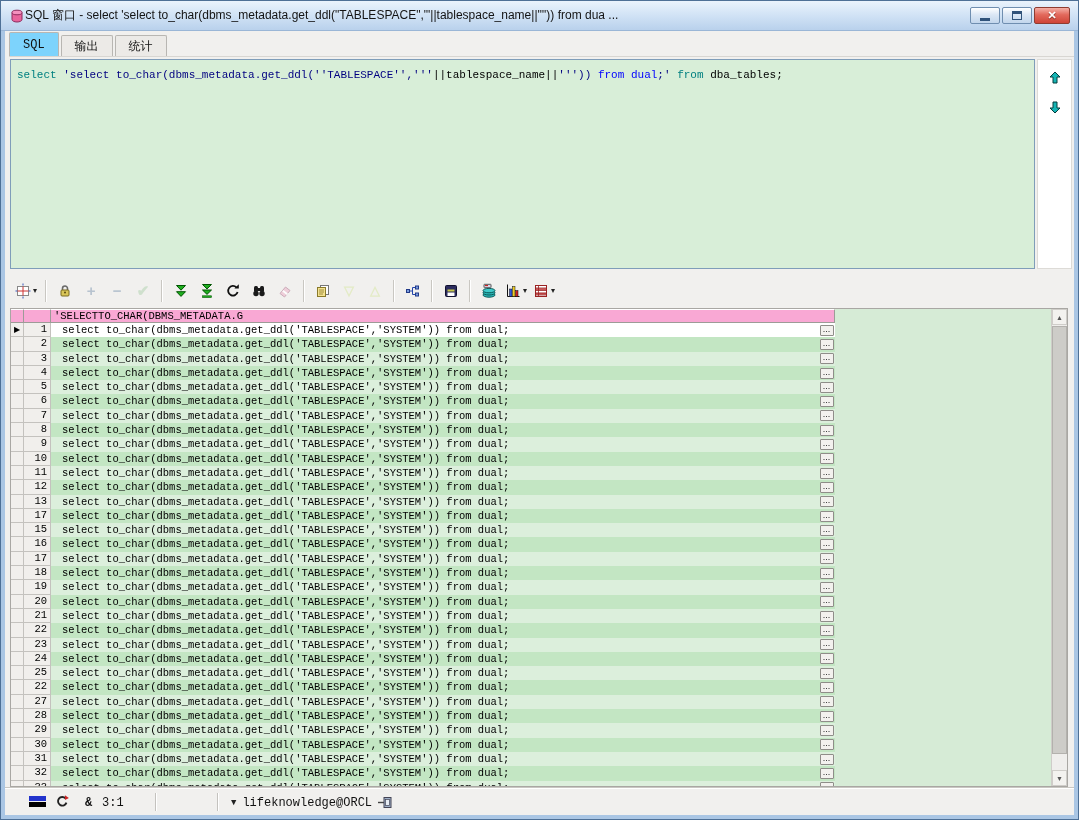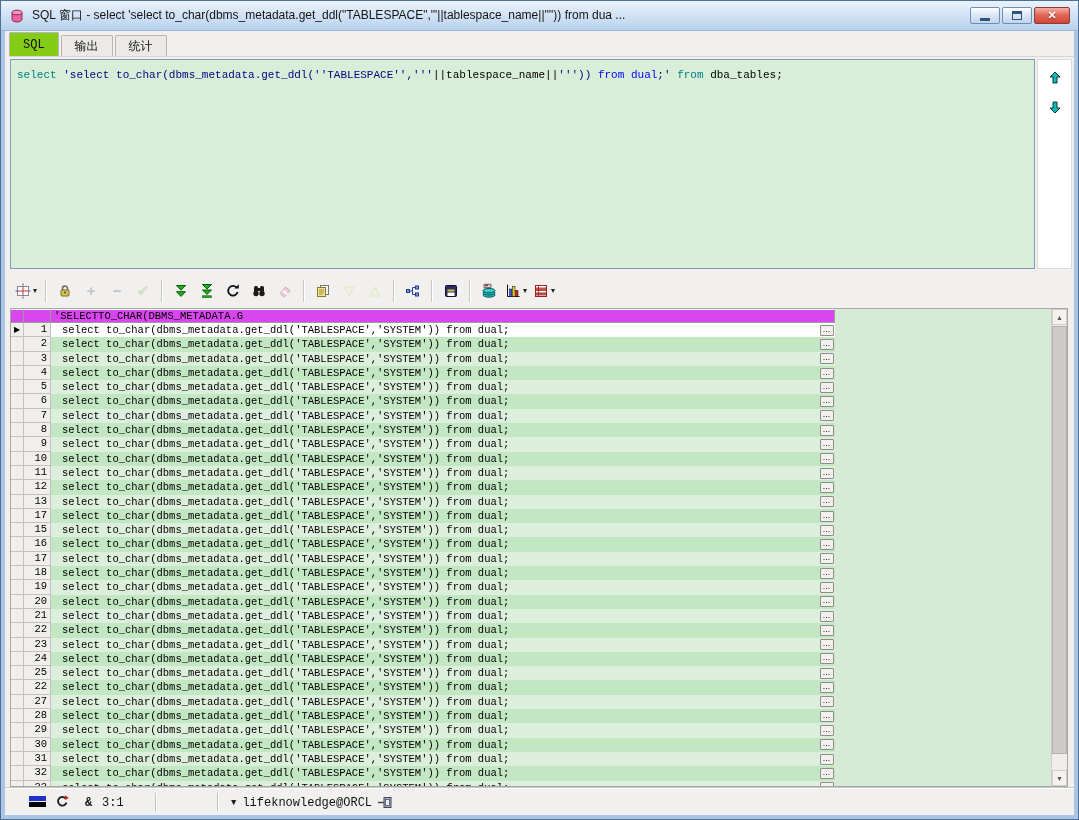--- a/index.html
+++ b/index.html
@@ -1,38 +1,38 @@
 <!DOCTYPE html>
 <html><head>
 <meta charset="utf-8">
 <style>
 *{box-sizing:border-box;margin:0;padding:0}
 html,body{width:1079px;height:820px}
 body{position:relative;background:#aac6e4;border:1px solid #4e7096;font-family:"Liberation Sans",sans-serif;overflow:hidden}
 
 
-.titlebar{position:absolute;top:0;left:0;right:0;height:30px;display:flex;align-items:center;gap:7px;padding:0 8px;
+.titlebar{position:absolute;top:0;left:0;right:0;height:30px;display:flex;align-items:center;gap:0;padding:0 8px;
  background:linear-gradient(#eaf3fc 0%,#d3e4f6 45%,#b9d1ec 100%);border-bottom:1px solid #9ab6d6}
 .title-text{font-size:12px;color:#141414;white-space:nowrap;overflow:hidden}
 .win-controls{margin-left:auto;display:flex;padding-top:0}
 .win-btn{width:30px;height:17px;margin-left:2px;border:1px solid #6f8eb0;border-radius:2px;
  background:linear-gradient(#ffffff,#dbe7f5 45%,#c2d6ec);display:flex;align-items:center;justify-content:center}
 .win-btn.close{width:36px;background:linear-gradient(#f4b0a6,#e2695c 45%,#cf4437);border-color:#8e3c31}
 .glyph-min{width:10px;height:3px;background:#31537a;margin-top:7px}
 .glyph-restore{width:10px;height:9px;border:1px solid #31537a;box-shadow:inset 0 2px 0 #31537a}
 .glyph-close{color:#fff;font-size:11px;font-weight:bold;line-height:1;text-shadow:0 1px 1px #7a2a20}
 
 
 .client{position:absolute;left:4px;right:4px;top:30px;bottom:4px;background:#f1f0ee}
 
 
 .tabbar{position:absolute;top:1px;left:4px;right:0;height:25px;display:flex;align-items:flex-end;border-bottom:1px solid #d8d6d2}
 .tab{display:flex;align-items:center;justify-content:center;padding:0 13px;height:21px;margin-right:2px;
  border:1px solid #b8b6b2;border-bottom:none;border-radius:2px 2px 0 0;background:#eceae7;font-size:12px;color:#111}
-.tab.active{height:24px;background:#84cc16;font-family:"Liberation Mono",monospace}
+.tab.active{height:24px;background:#7dd3fc;font-family:"Liberation Mono",monospace}
 
 
 .editor{position:absolute;left:5px;top:28px;width:1025px;height:210px;background:#d8eed8;border:1px solid #7f9db9;padding:8px 4px 0 6px;overflow:hidden}
 .sql-line{font:11px/15px "Liberation Mono",monospace;white-space:pre}
 .tok-kw{color:#008080}.tok-str{color:#000080}.tok-kw2{color:#0000ff}.tok-id{color:#000}
 .navstrip{position:absolute;left:1032px;top:28px;width:35px;height:210px;background:#fff;border:1px solid #dddbd7;
  display:flex;flex-direction:column;align-items:center;gap:7px;padding-top:7px}
 .nav-btn{width:24px;height:22px;display:flex;align-items:center;justify-content:center}
 
 
@@ -42,21 +42,21 @@
 .ticon{display:flex;align-items:center;justify-content:center}
 .tglyph{font-size:15px;font-weight:bold;line-height:1}
 .g-plus,.g-minus{color:#b7c3cf}
 .g-check{color:#cfe0cd}
 .g-sort{color:#e3ebc6;font-size:13px}
 .caret{font-size:8px;color:#222;line-height:1}
 
 
 .gridwrap{position:absolute;left:5px;top:277px;width:1058px;height:479px;background:#d6ebd6;border:1px solid #a9a7a3}
 .ghead{display:flex;height:14px;margin-right:16px}
-.gh-ind,.gh-num,.gh-val{background:#d946ef;border-right:1px solid #9d9b97;border-bottom:1px solid #9d9b97;border-top:1px solid #fff}
+.gh-ind,.gh-num,.gh-val{background:#f9a8d4;border-right:1px solid #9d9b97;border-bottom:1px solid #9d9b97;border-top:1px solid #fff}
 .gh-ind{width:13px}.gh-num{width:27px}
 .gh-val{width:784px;font:10.5px/12px "Liberation Mono",monospace;padding-left:3px;white-space:pre;overflow:hidden}
 .gh-fill{flex:1;background:#d6ebd6}
 .gbody{position:absolute;top:14px;left:0;right:16px;bottom:0;overflow:hidden}
 .grow{display:flex;height:14.3px}
 .c-ind{width:13px;background:#f1efec;border-right:1px solid #c4c2be;border-bottom:1px solid #c4c2be;font-size:8px;line-height:13px;text-align:center;color:#000}
 .c-num{width:27px;background:#f1efec;border-right:1px solid #c4c2be;border-bottom:1px solid #c4c2be;font:10.5px/13px "Liberation Mono",monospace;text-align:right;padding-right:3px}
 .c-val{width:767px;font:10.5px/14px "Liberation Mono",monospace;white-space:pre;overflow:hidden;padding-left:11px}
 .c-btnc{width:17px;display:flex;align-items:center;justify-content:center}
 .mini-btn{width:14px;height:11px;background:#f3f1ee;border:1px solid #8f8d89;border-radius:1px;font-size:9px;line-height:7px;text-align:center;color:#222}

